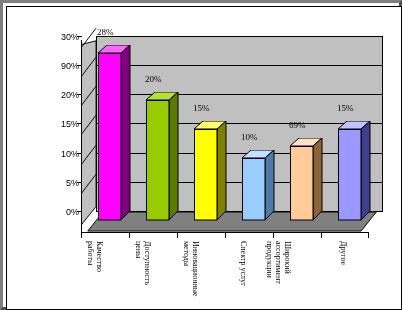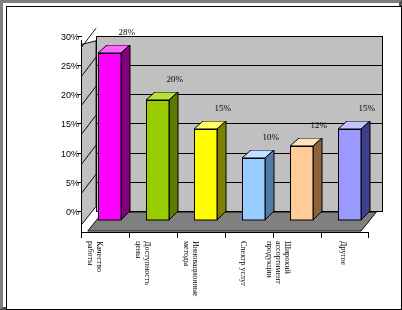--- a/index.html
+++ b/index.html
@@ -67,21 +67,21 @@
     font-family:Liberation Sans, sans-serif;
   }
   .yticks{position:absolute;left:26px;top:0;width:38px;height:240px;}
   .tickmark{position:absolute;left:62px;width:5px;height:1px;background:#000;}
 
   
   .bar{position:absolute;}
   .dlabel{
     position:absolute;font-size:9px;color:#000;
     font-family:"Liberation Serif", serif;white-space:nowrap;
-    text-align:right;
+    text-align:left;
   }
 
   
   .xtick{position:absolute;width:1px;height:6px;background:#000;}
 
   
   .cat{
     position:absolute;
     font-size:8px;color:#000;
     font-family:"Liberation Serif", serif;
@@ -132,21 +132,21 @@
         <line x1="0" y1="21" x2="16" y2="0" stroke="#000" stroke-width="1"></line>
       </svg>
       <svg class="connector" style="left:66px;top:159px;" width="17" height="22" viewBox="0 0 17 22">
         <line x1="0" y1="21" x2="16" y2="0" stroke="#000" stroke-width="1"></line>
       </svg>
 
       <div class="axisline"></div>
 
       <div class="yticks">
         <div class="ytick" style="top:17px;width:38px;">30%</div>
-        <div class="ytick" style="top:46px;width:38px;">25%</div>
+        <div class="ytick" style="top:46px;width:38px;">90%</div>
         <div class="ytick" style="top:75px;width:38px;">20%</div>
         <div class="ytick" style="top:104px;width:38px;">15%</div>
         <div class="ytick" style="top:134px;width:38px;">10%</div>
         <div class="ytick" style="top:163px;width:38px;">5%</div>
         <div class="ytick" style="top:192px;width:38px;">0%</div>
       </div>
       <div class="tickmark" style="top:21px;"></div>
       <div class="tickmark" style="top:50px;"></div>
       <div class="tickmark" style="top:79px;"></div>
       <div class="tickmark" style="top:108px;"></div>
@@ -180,21 +180,21 @@
         <polygon points="23,8 32,0 32,61 23,70" fill="#4F7AA8" stroke="#000" stroke-width="1"></polygon>
         <rect x="0.5" y="8.5" width="22.5" height="61.5" fill="#99CCFF" stroke="#000" stroke-width="1"></rect>
       </svg>
       <div class="dlabel" style="left:226px;top:117px;width:38px;">10%</div>
 
       <svg class="bar" style="left:275px;top:123px;" width="33" height="83" viewBox="0 0 33 83">
         <polygon points="0,8 9,0 32,0 23,8" fill="#FFE0C2" stroke="#000" stroke-width="1"></polygon>
         <polygon points="23,8 32,0 32,73 23,82" fill="#8C6239" stroke="#000" stroke-width="1"></polygon>
         <rect x="0.5" y="8.5" width="22.5" height="73.5" fill="#FFCC99" stroke="#000" stroke-width="1"></rect>
       </svg>
-      <div class="dlabel" style="left:274px;top:105px;width:38px;">12%</div>
+      <div class="dlabel" style="left:274px;top:105px;width:38px;">69%</div>
 
       <svg class="bar" style="left:323px;top:106px;" width="33" height="100" viewBox="0 0 33 100">
         <polygon points="0,8 9,0 32,0 23,8" fill="#C2C2FF" stroke="#000" stroke-width="1"></polygon>
         <polygon points="23,8 32,0 32,90 23,99" fill="#3F3F8C" stroke="#000" stroke-width="1"></polygon>
         <rect x="0.5" y="8.5" width="22.5" height="90.5" fill="#9999FF" stroke="#000" stroke-width="1"></rect>
       </svg>
       <div class="dlabel" style="left:322px;top:88px;width:38px;">15%</div>
 
       <div style="position:absolute;left:66px;top:217px;width:287px;height:1px;background:#000;"></div>
 

